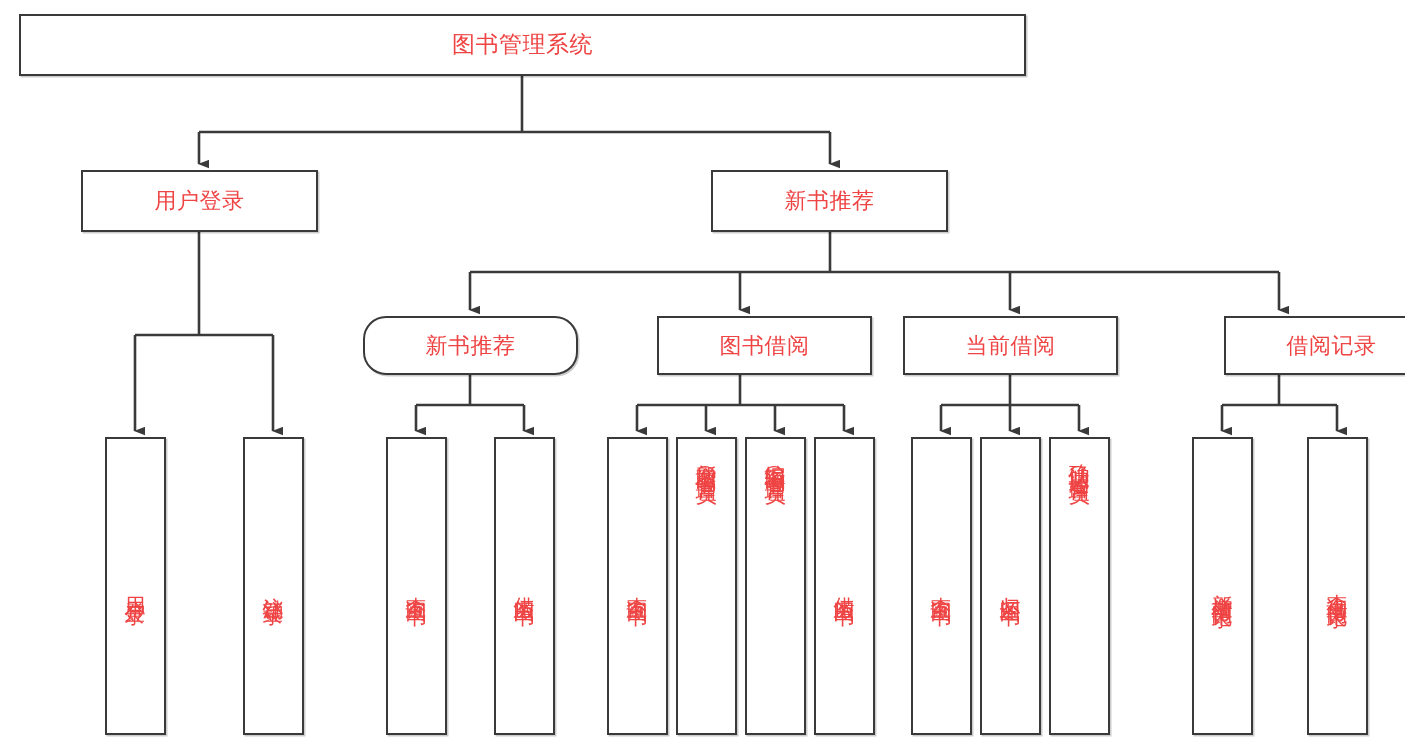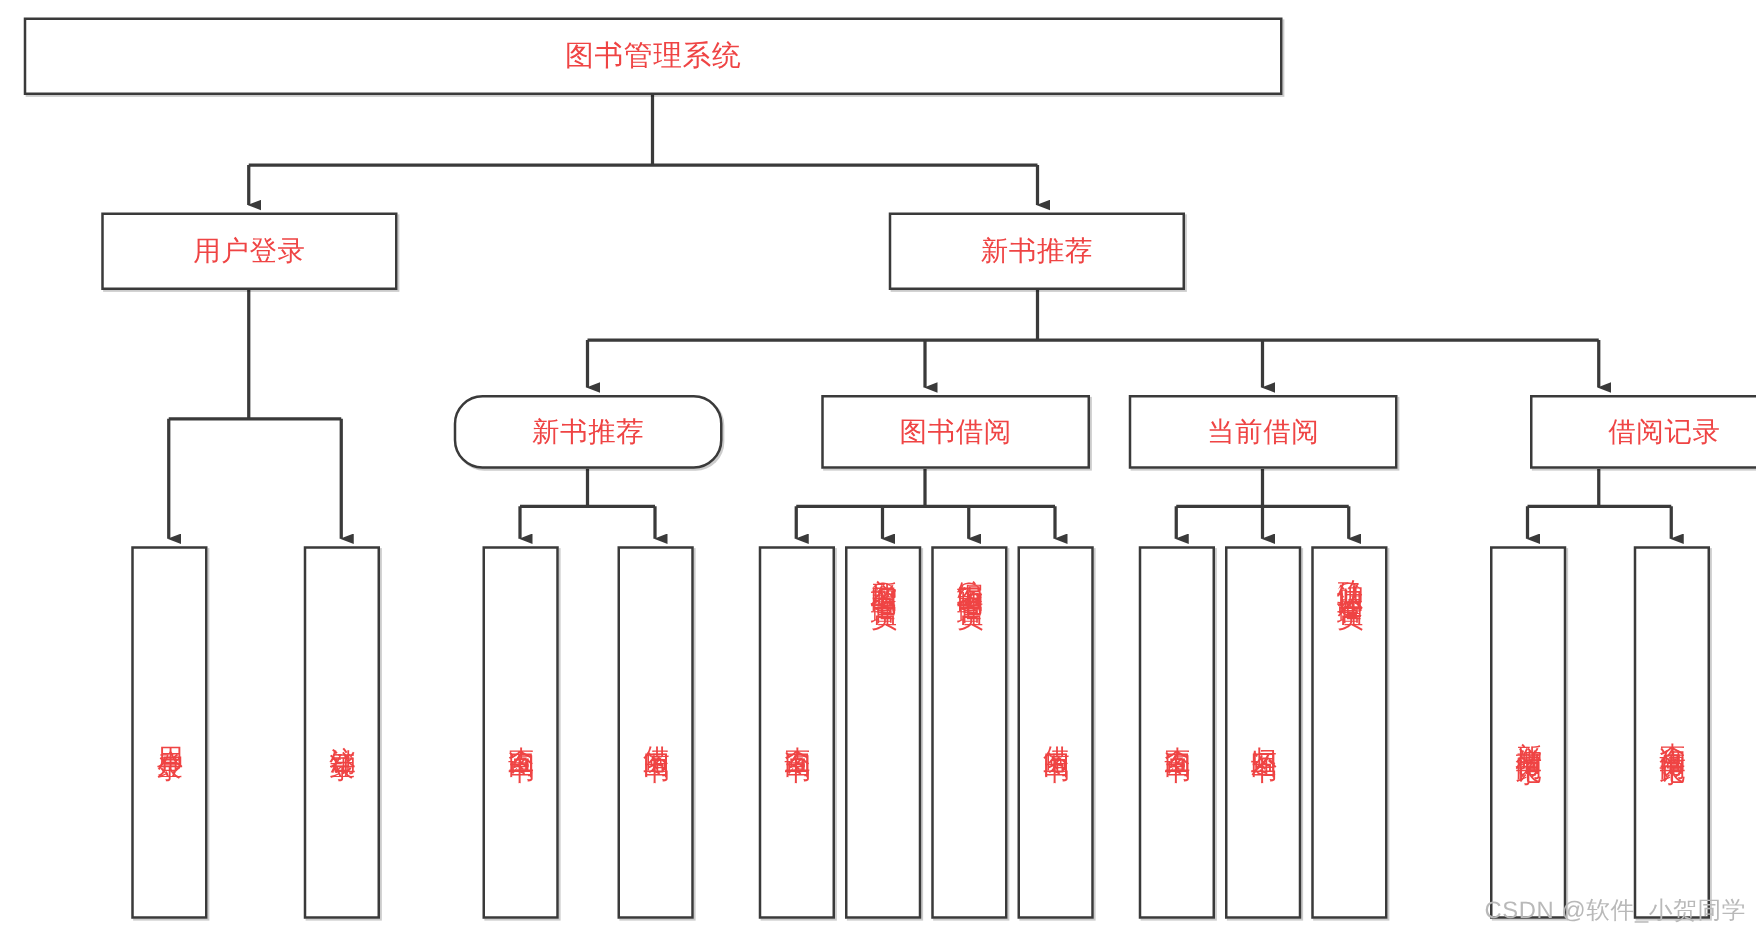--- a/index.html
+++ b/index.html
@@ -215,15 +215,14 @@
   </div>
 
   <div class="node vert center-label" style="left:1192px; top:437px; width:61px; height:298px;">
     <span class="node-label">新增借阅记录</span>
   </div>
 
   <div class="node vert center-label" style="left:1307px; top:437px; width:61px; height:298px;">
     <span class="node-label">查询借阅记录</span>
   </div>
 
-  <div class="watermark">CSDN @软件_小贺同学</div>
 
 </div>
 
 </body></html>

